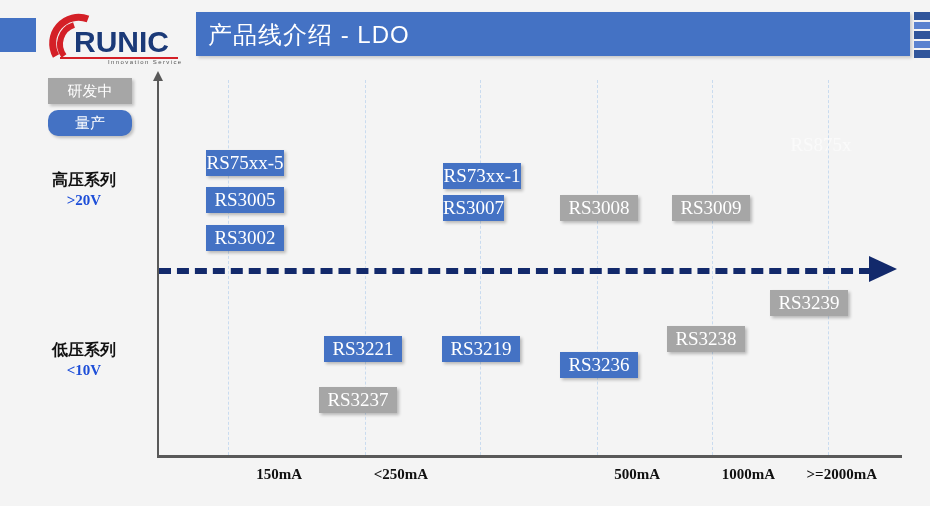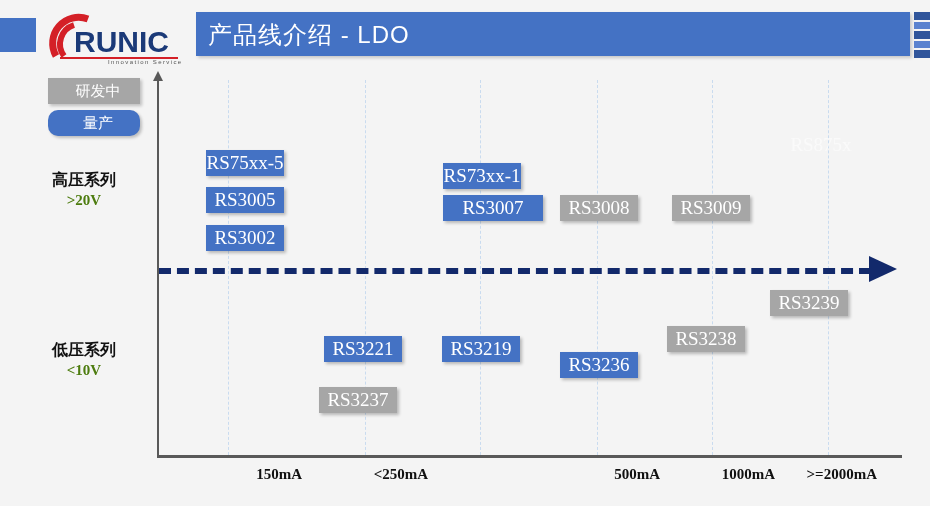--- a/index.html
+++ b/index.html
@@ -41,29 +41,28 @@
   }
   #hdr-right-strip i{flex:1;background:#30559b;display:block;}
   #hdr-right-strip i.light{background:#5a82cf;}
 
   
   .legend-chip{
     position:absolute;left:48px;width:84px;height:26px;
     display:flex;align-items:center;justify-content:center;
     font-size:15px;color:#ffffff;
     box-shadow:2px 2px 3px rgba(0,0,0,.22);
-    padding-left:8px;
   }
   #legend-dev{top:78px;background:#a6a6a6;}
   #legend-mp{top:110px;background:#4472c4;border-radius:10px;}
 
   
   .axis-group{position:absolute;text-align:center;width:128px;}
   .axis-group .cn{font-size:16px;font-weight:bold;color:#111;line-height:20px;}
-  .axis-group .en{font-size:15px;font-weight:bold;color:#4d7c0f;
+  .axis-group .en{font-size:15px;font-weight:bold;color:#1d4ed8;
                   font-family:"Liberation Serif","DejaVu Serif",serif;line-height:20px;}
   #label-high{left:20px;top:170px;}
   #label-low{left:20px;top:340px;}
 
   
   #plot{
     position:absolute;left:157px;top:80px;width:745px;height:378px;
   }
   
   #y-axis{
@@ -173,21 +172,21 @@
       </div>
 
     <div id="divider"></div>
     <div id="divider-arrow"></div>
 
     <div id="chips-layer">
         <div class="chip mp" style="left: 49px; top: 70px; width: 78px;">RS75xx-5</div>
         <div class="chip mp" style="left: 49px; top: 107px; width: 78px;">RS3005</div>
         <div class="chip mp" style="left: 49px; top: 145px; width: 78px;">RS3002</div>
         <div class="chip mp" style="left: 286px; top: 83px; width: 78px;">RS73xx-1</div>
-        <div class="chip mp" style="left: 286px; top: 115px; width: 100px;">RS3007</div>
+        <div class="chip mp" style="left: 286px; top: 115px; width: 61px;">RS3007</div>
         <div class="chip dev" style="left: 403px; top: 115px; width: 78px;">RS3008</div>
         <div class="chip dev" style="left: 515px; top: 115px; width: 78px;">RS3009</div>
         <div class="chip ghost" style="left: 625px; top: 52px; width: 78px;">RS875x</div>
         <div class="chip dev" style="left: 613px; top: 210px; width: 78px;">RS3239</div>
         <div class="chip dev" style="left: 510px; top: 246px; width: 78px;">RS3238</div>
         <div class="chip mp" style="left: 167px; top: 256px; width: 78px;">RS3221</div>
         <div class="chip mp" style="left: 285px; top: 256px; width: 78px;">RS3219</div>
         <div class="chip mp" style="left: 403px; top: 272px; width: 78px;">RS3236</div>
         <div class="chip dev" style="left: 162px; top: 307px; width: 78px;">RS3237</div>
       </div>

